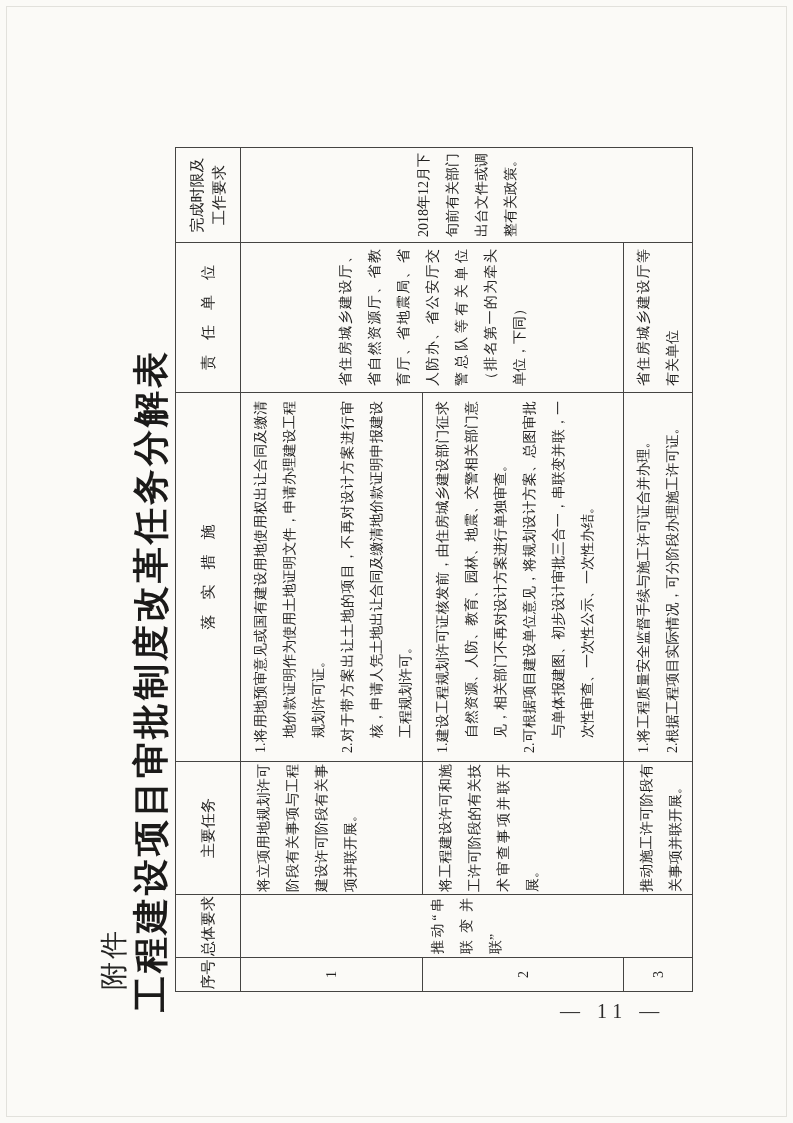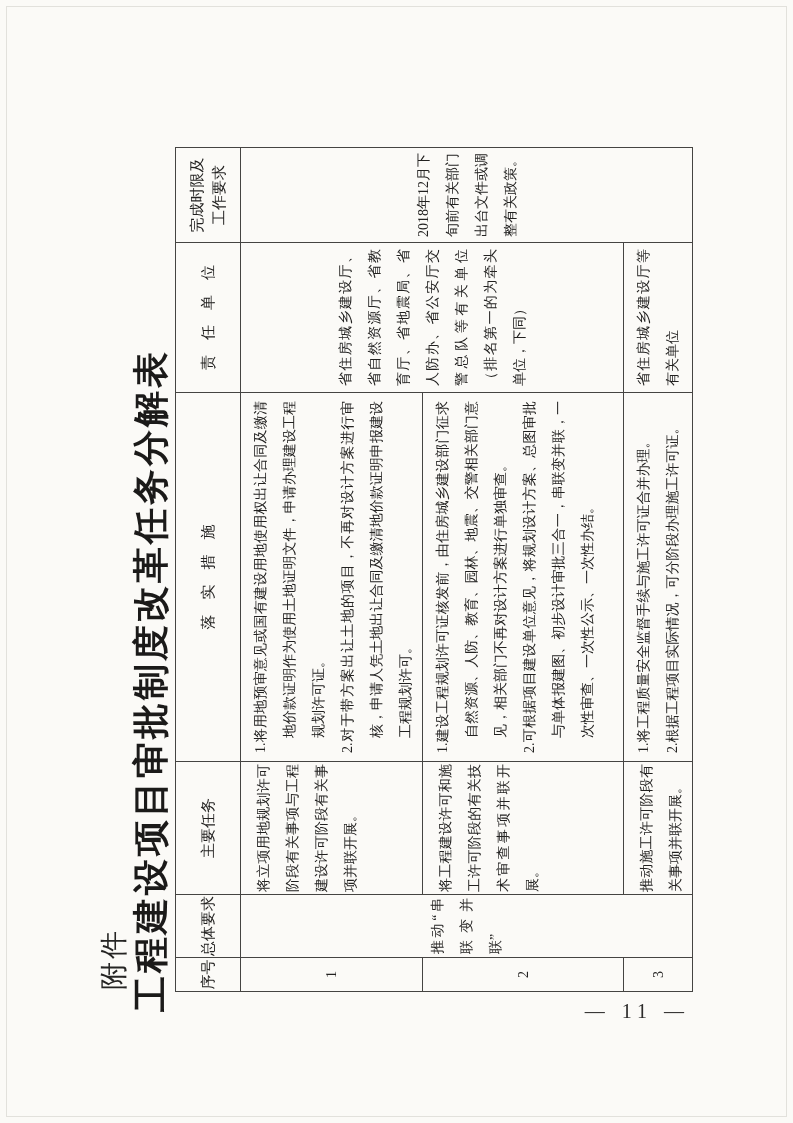--- a/index.html
+++ b/index.html
@@ -59,21 +59,21 @@
   th .spaced { letter-spacing: 1em; text-indent: 1em; display: inline-block; }
   td.idx { text-align: center; }
   td.overall { text-align: justify; padding: 2px 3px; }
   td.task { text-align: justify; vertical-align: top; padding: 8px 2px 2px 2px; }
   td.measures { text-align: justify; vertical-align: top; padding: 5px 8px 2px 8px; }
   td.measures p { padding-left: 15px; text-indent: -15px; text-align: justify; }
   td.resp { text-align: justify; padding: 2px 6px; }
   td.deadline { text-align: justify; padding: 2px 5px; }
   .pagenum {
     position: absolute; left: 560px; top: 1000px;
-    width: 130px; text-align: right;
+    width: 130px; text-align: left;
     font-size: 20px; letter-spacing: 6px;
     color: #2c2b2a; white-space: nowrap;
   }
 </style>
 </head>
 <body>
 
 <div class="page">
   <div class="scan-frame"></div>
 

